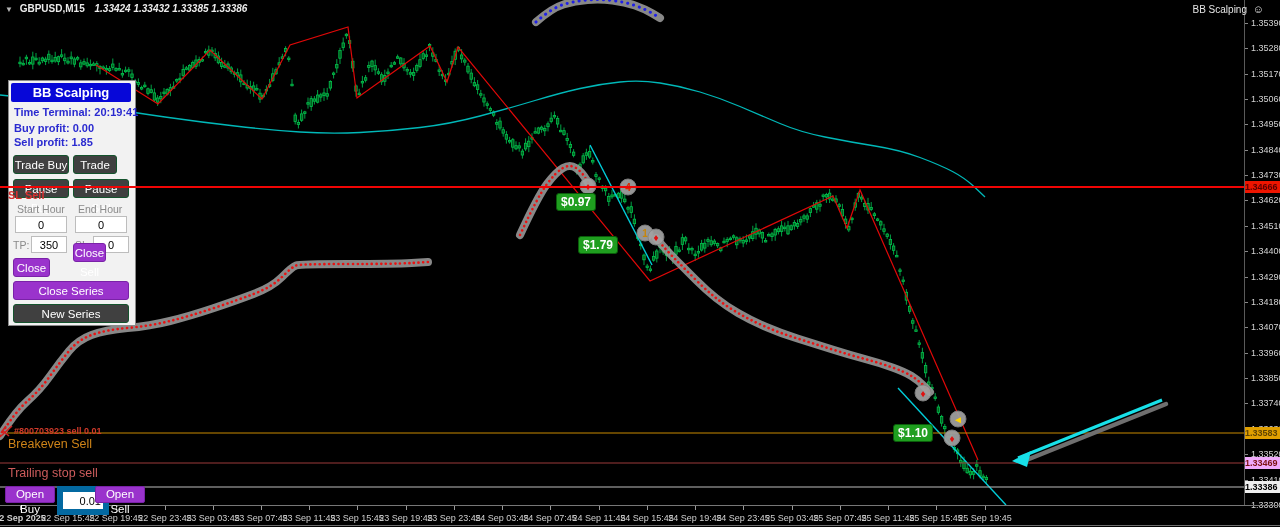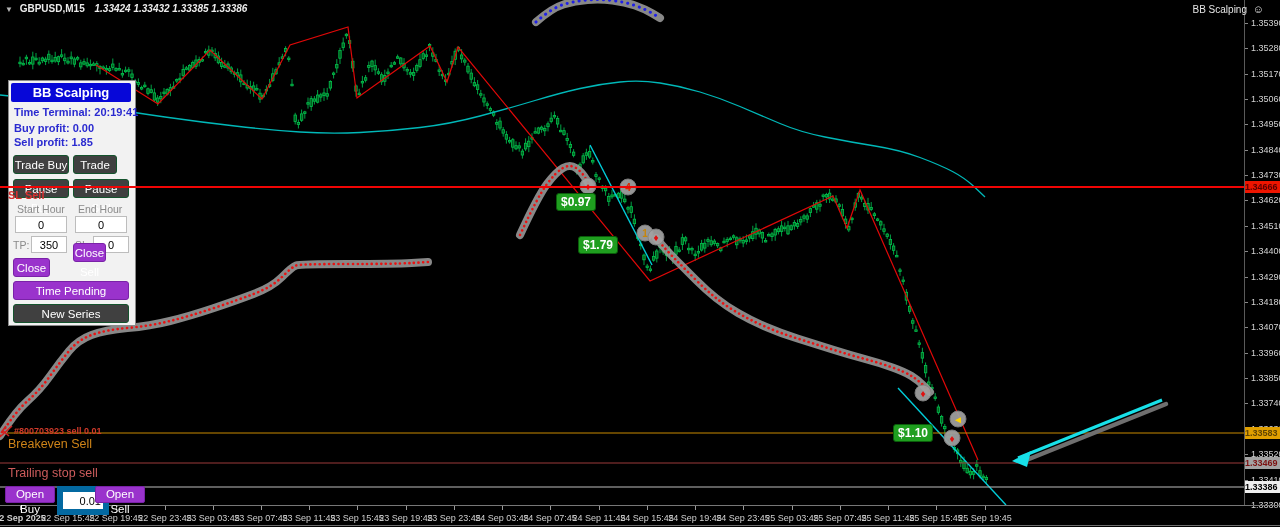--- a/index.html
+++ b/index.html
@@ -740,21 +740,21 @@
     <div class="plabel" style="left:8px;top:122px">Start Hour</div>
     <div class="plabel" style="left:69px;top:122px">End Hour</div>
     <input class="pinput" style="left: 6px; top: 135px; width: 50px;" value="0">
     <input class="pinput" style="left: 66px; top: 135px; width: 50px;" value="0">
     <div class="plabel" style="left:4px;top:158px">TP:</div>
     <input class="pinput" style="left: 22px; top: 155px; width: 34px;" value="350">
     <div class="plabel" style="left:66px;top:158px">SL:</div>
     <input class="pinput" style="left: 84px; top: 155px; width: 34px;" value="0">
     <div class="pbtn purple" style="left:4px;top:177px;width:37px">Close Buy</div>
     <div class="pbtn purple" style="left:64px;top:162px;width:33px">Close Sell</div>
-    <div class="pbtn purple" style="left:4px;top:200px;width:116px">Time Pending</div>
+    <div class="pbtn purple" style="left:4px;top:200px;width:116px">Close Series</div>
     <div class="pbtn green" style="left:4px;top:223px;width:116px">New Series</div>
   </div>
 
   <div class="sl-line"></div>
   <div class="sl-label">SL Sell</div>
 
   <svg class="scribble" width="14" height="14" viewBox="0 0 14 14">
     <path d="M1 12 L12 2 M2 6 L9 12 M1 9 L6 2" stroke="#d42020" stroke-width="1.6" fill="none"></path>
   </svg>
   <div class="pos-label">#800703923 sell 0.01</div>
@@ -801,21 +801,21 @@
       <div class="pa-tick" style="top: 429px;"></div>
       <div class="pa-label" style="top: 424px;">1.33630</div>
       <div class="pa-tick" style="top: 454px;"></div>
       <div class="pa-label" style="top: 449px;">1.33520</div>
       <div class="pa-tick" style="top: 480px;"></div>
       <div class="pa-label" style="top: 475px;">1.33410</div>
       <div class="pa-tick" style="top: 505px;"></div>
       <div class="pa-label" style="top: 500px;">1.33300</div>
       <div class="pa-tag" style="top: 181px; background: rgb(238, 21, 0); color: rgb(92, 0, 0);">1.34666</div>
       <div class="pa-tag" style="top: 427px; background: rgb(224, 159, 0); color: rgb(95, 67, 0);">1.33583</div>
-      <div class="pa-tag" style="top: 457px; background: #a3a3a3; color: rgb(124, 16, 16);">1.33469</div>
+      <div class="pa-tag" style="top: 457px; background: #f0abfc; color: rgb(124, 16, 16);">1.33469</div>
       <div class="pa-tag" style="top: 481px; background: rgb(239, 239, 239); color: rgb(0, 0, 0);">1.33386</div>
     </div>
   <div class="time-axis" id="time-axis">
       <div class="ta-tick" style="left: 20px;"></div>
       <div class="ta-label bold" style="left: 20px;">22 Sep 2025</div>
       <div class="ta-tick" style="left: 68px;"></div>
       <div class="ta-label" style="left: 68px;">22 Sep 15:45</div>
       <div class="ta-tick" style="left: 116px;"></div>
       <div class="ta-label" style="left: 116px;">22 Sep 19:45</div>
       <div class="ta-tick" style="left: 165px;"></div>

